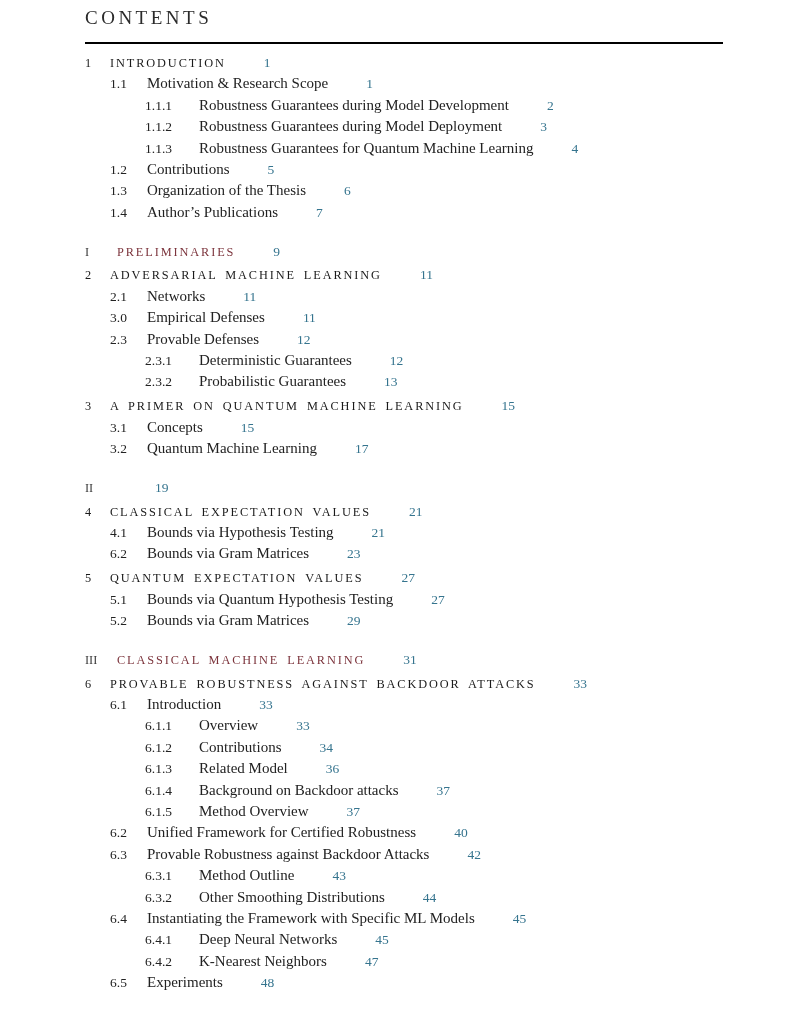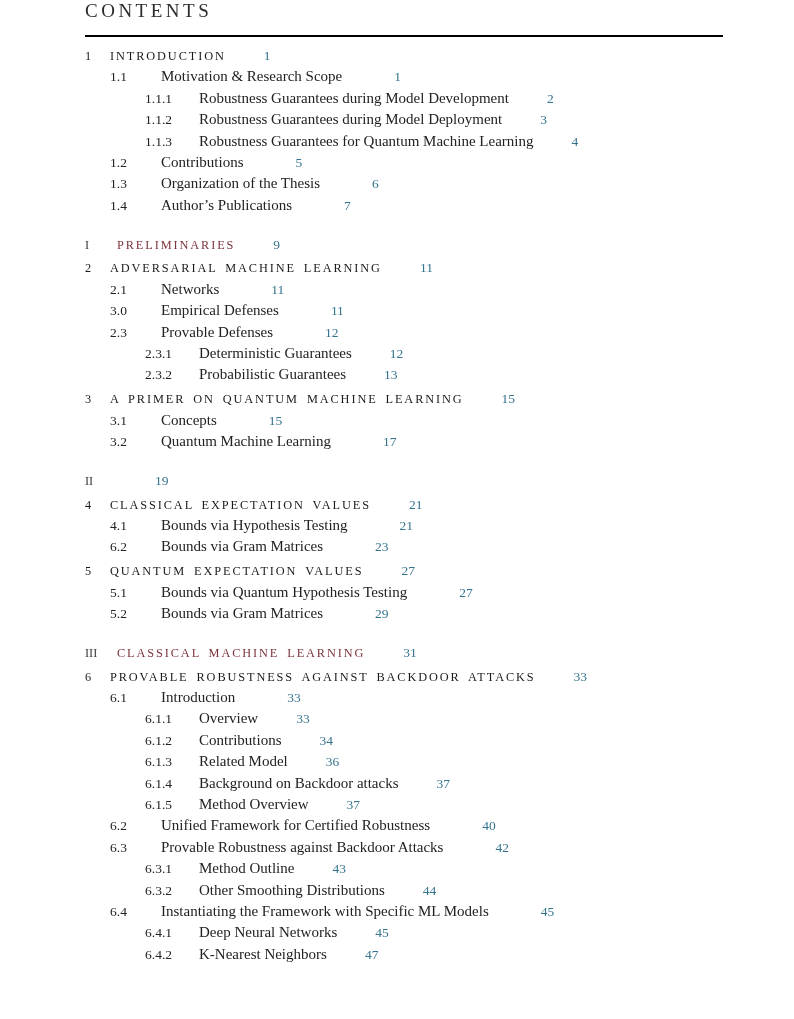--- a/index.html
+++ b/index.html
@@ -13,21 +13,21 @@
   html,body{margin:0;padding:0;}
   body{
     width:794px;height:1019px;
     background:#ffffff;
     font-family:"Liberation Serif","DejaVu Serif",serif;
     color:var(--body-ink);
     overflow:hidden;
   }
   .page{
     width:684px;height:1019px;
-    padding:0 64px 0 85px;
+    padding:7px 64px 0 85px;
   }
   .page-title{
     margin:0;
     font-size:19px;
     font-weight:normal;
     letter-spacing:3.5px;
     word-spacing:3px;
     color:#2b2b2b;
     line-height:22px;
   }
@@ -57,21 +57,21 @@
     font-size:12.3px;
     letter-spacing:1.9px;
     word-spacing:3px;
   }
   .level-chapter .num{width:25px;color:var(--caps-ink);letter-spacing:0;}
   .level-chapter .title{color:var(--caps-ink);}
   .level-part .num{width:32px;color:#3a3a3a;letter-spacing:0;}
   .level-part .title{color:var(--part-ink);}
   .level-chapter .page-num,.level-part .page-num{letter-spacing:0;word-spacing:0;}
   
-  .level-section{padding-left:25px;gap:14px;}
+  .level-section{padding-left:25px;}
   .level-section .num{width:37px;font-size:13.5px;}
   .level-subsection{padding-left:60px;align-items:flex-end;}
   .level-subsection .num{width:54px;font-size:13.5px;}
   
   .gap-part{margin-top:17.5px;}
   .gap-chapter{margin-top:2.4px;}
 </style>
 </head>
 <body>
 
@@ -271,14 +271,19 @@
       <div class="row level-subsection">
         <span class="num">6.4.1</span>
         <span class="title">Deep Neural Networks</span>
         <span class="page-num">45</span>
       </div>
       <div class="row level-subsection">
         <span class="num">6.4.2</span>
         <span class="title">K-Nearest Neighbors</span>
         <span class="page-num">47</span>
       </div>
+      <div class="row level-section">
+        <span class="num">6.5</span>
+        <span class="title">Experiments</span>
+        <span class="page-num">48</span>
+      </div>
     </nav>
 </div>
 
 </body></html>

